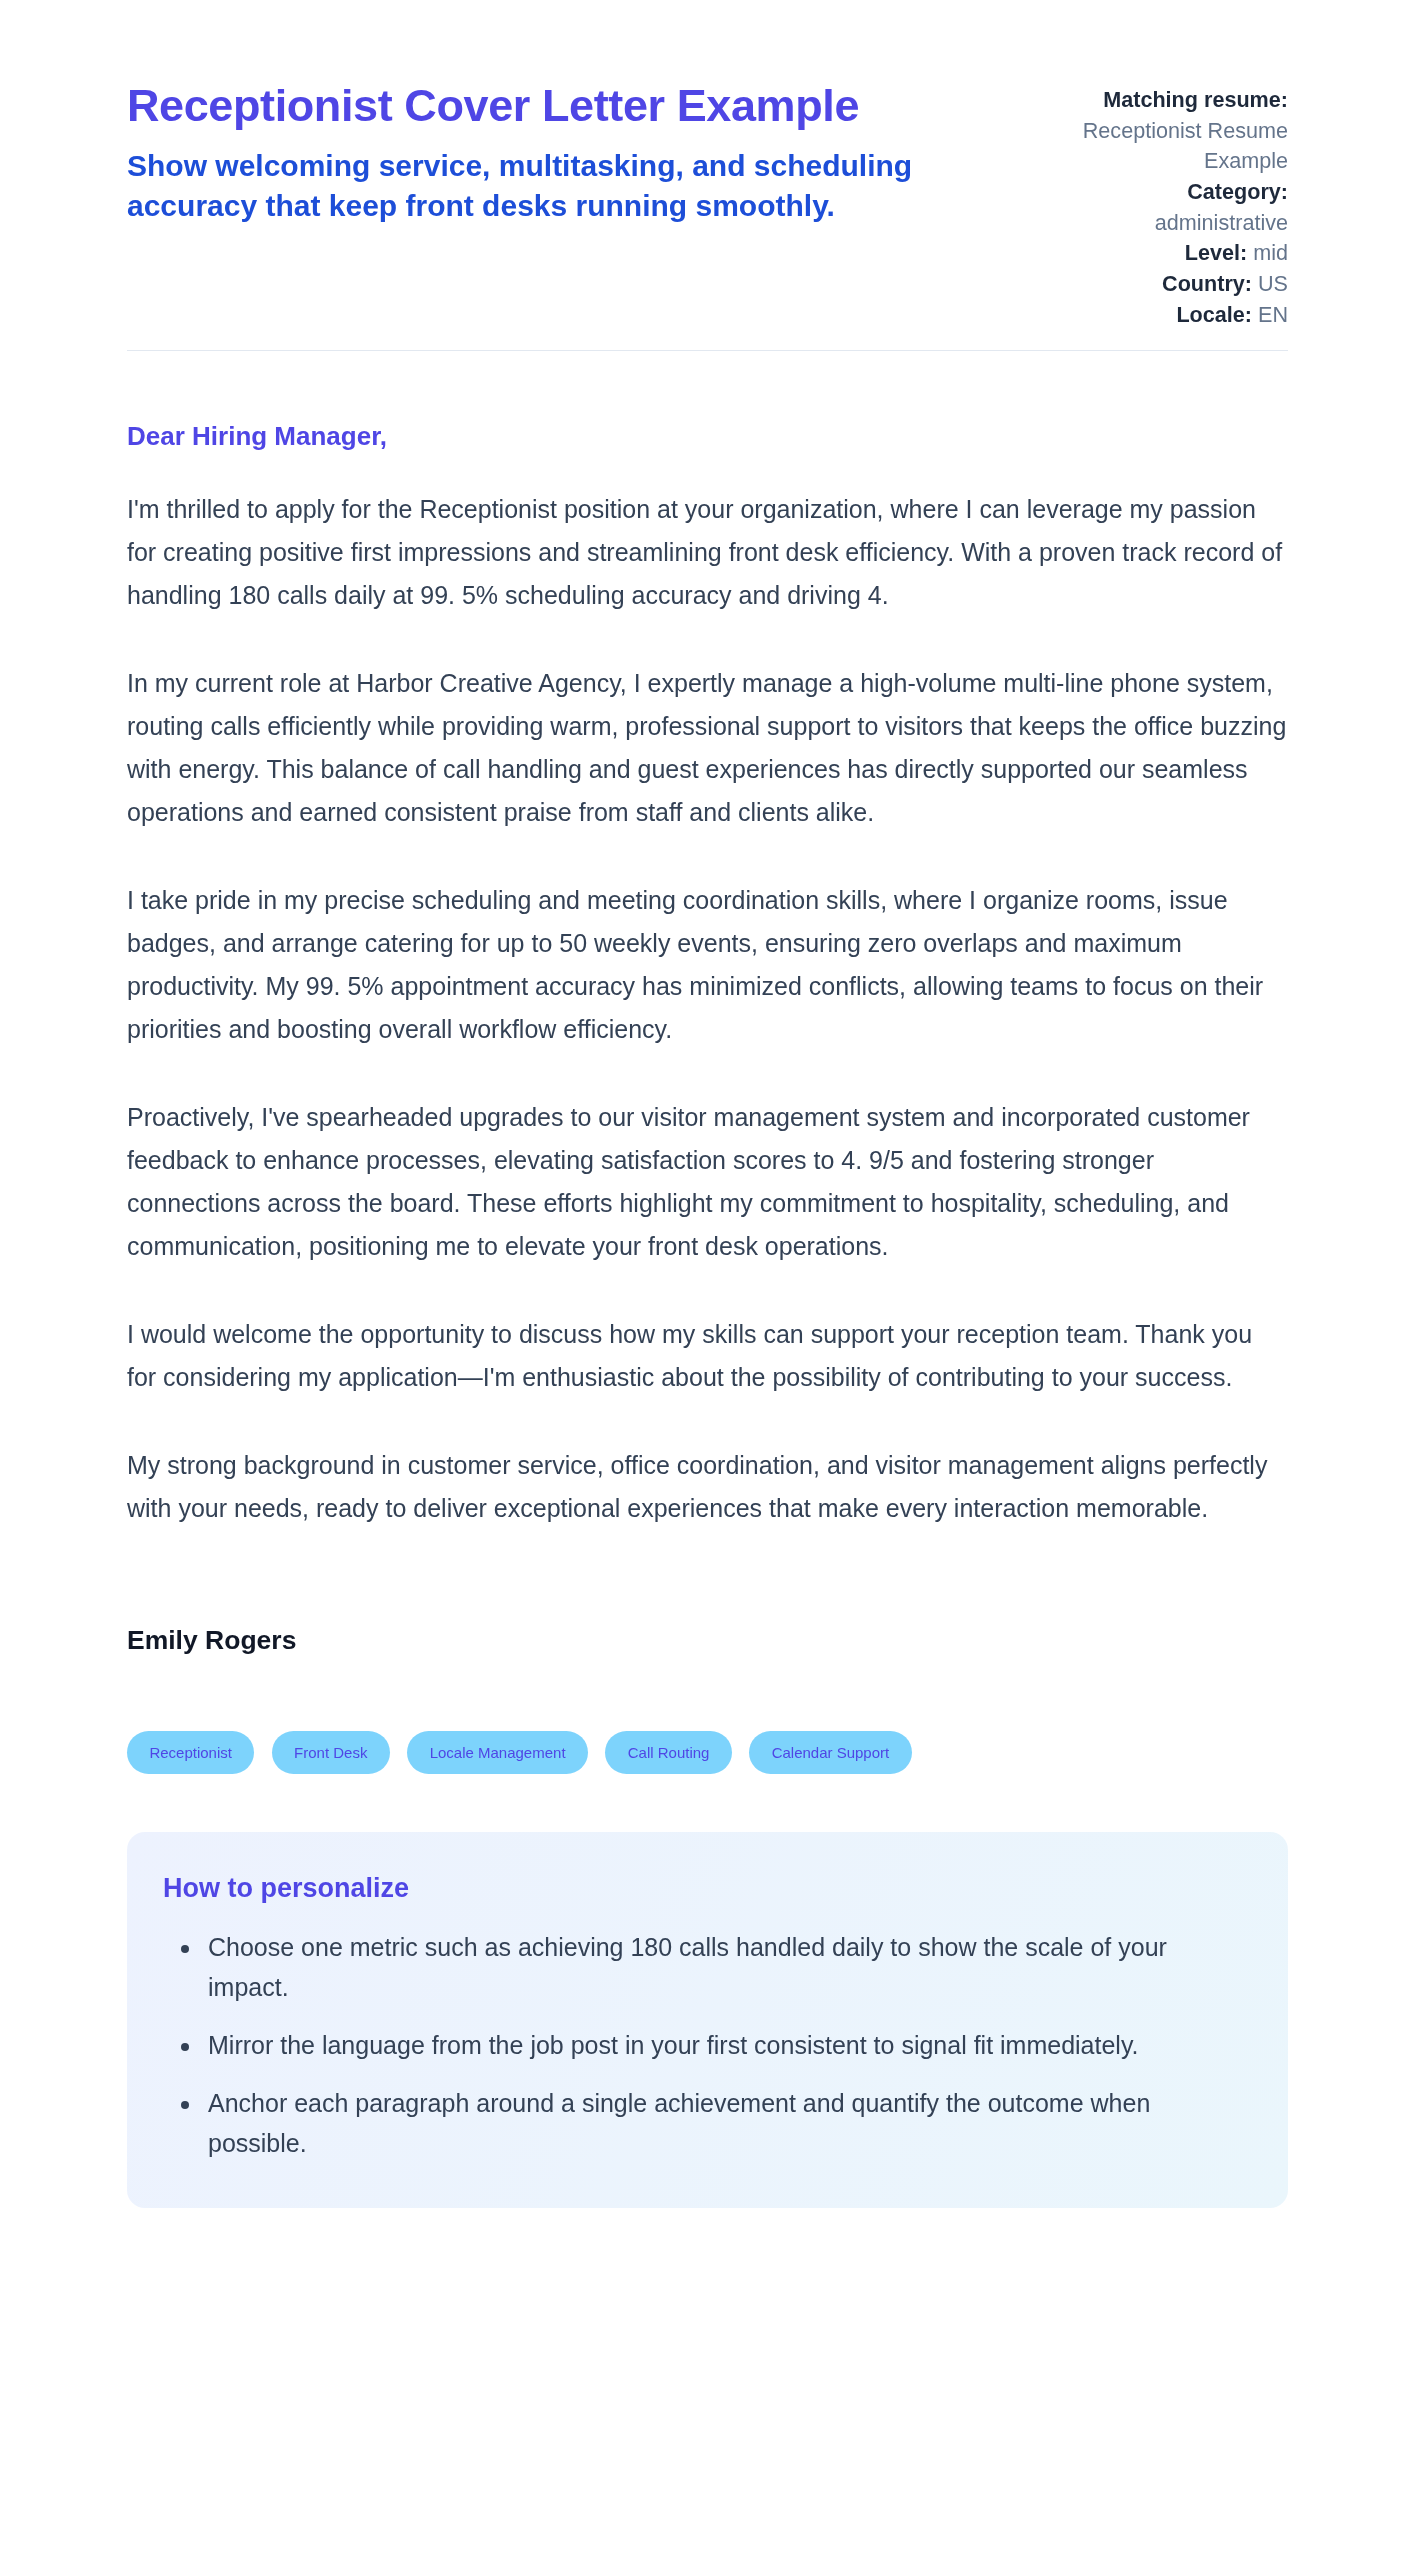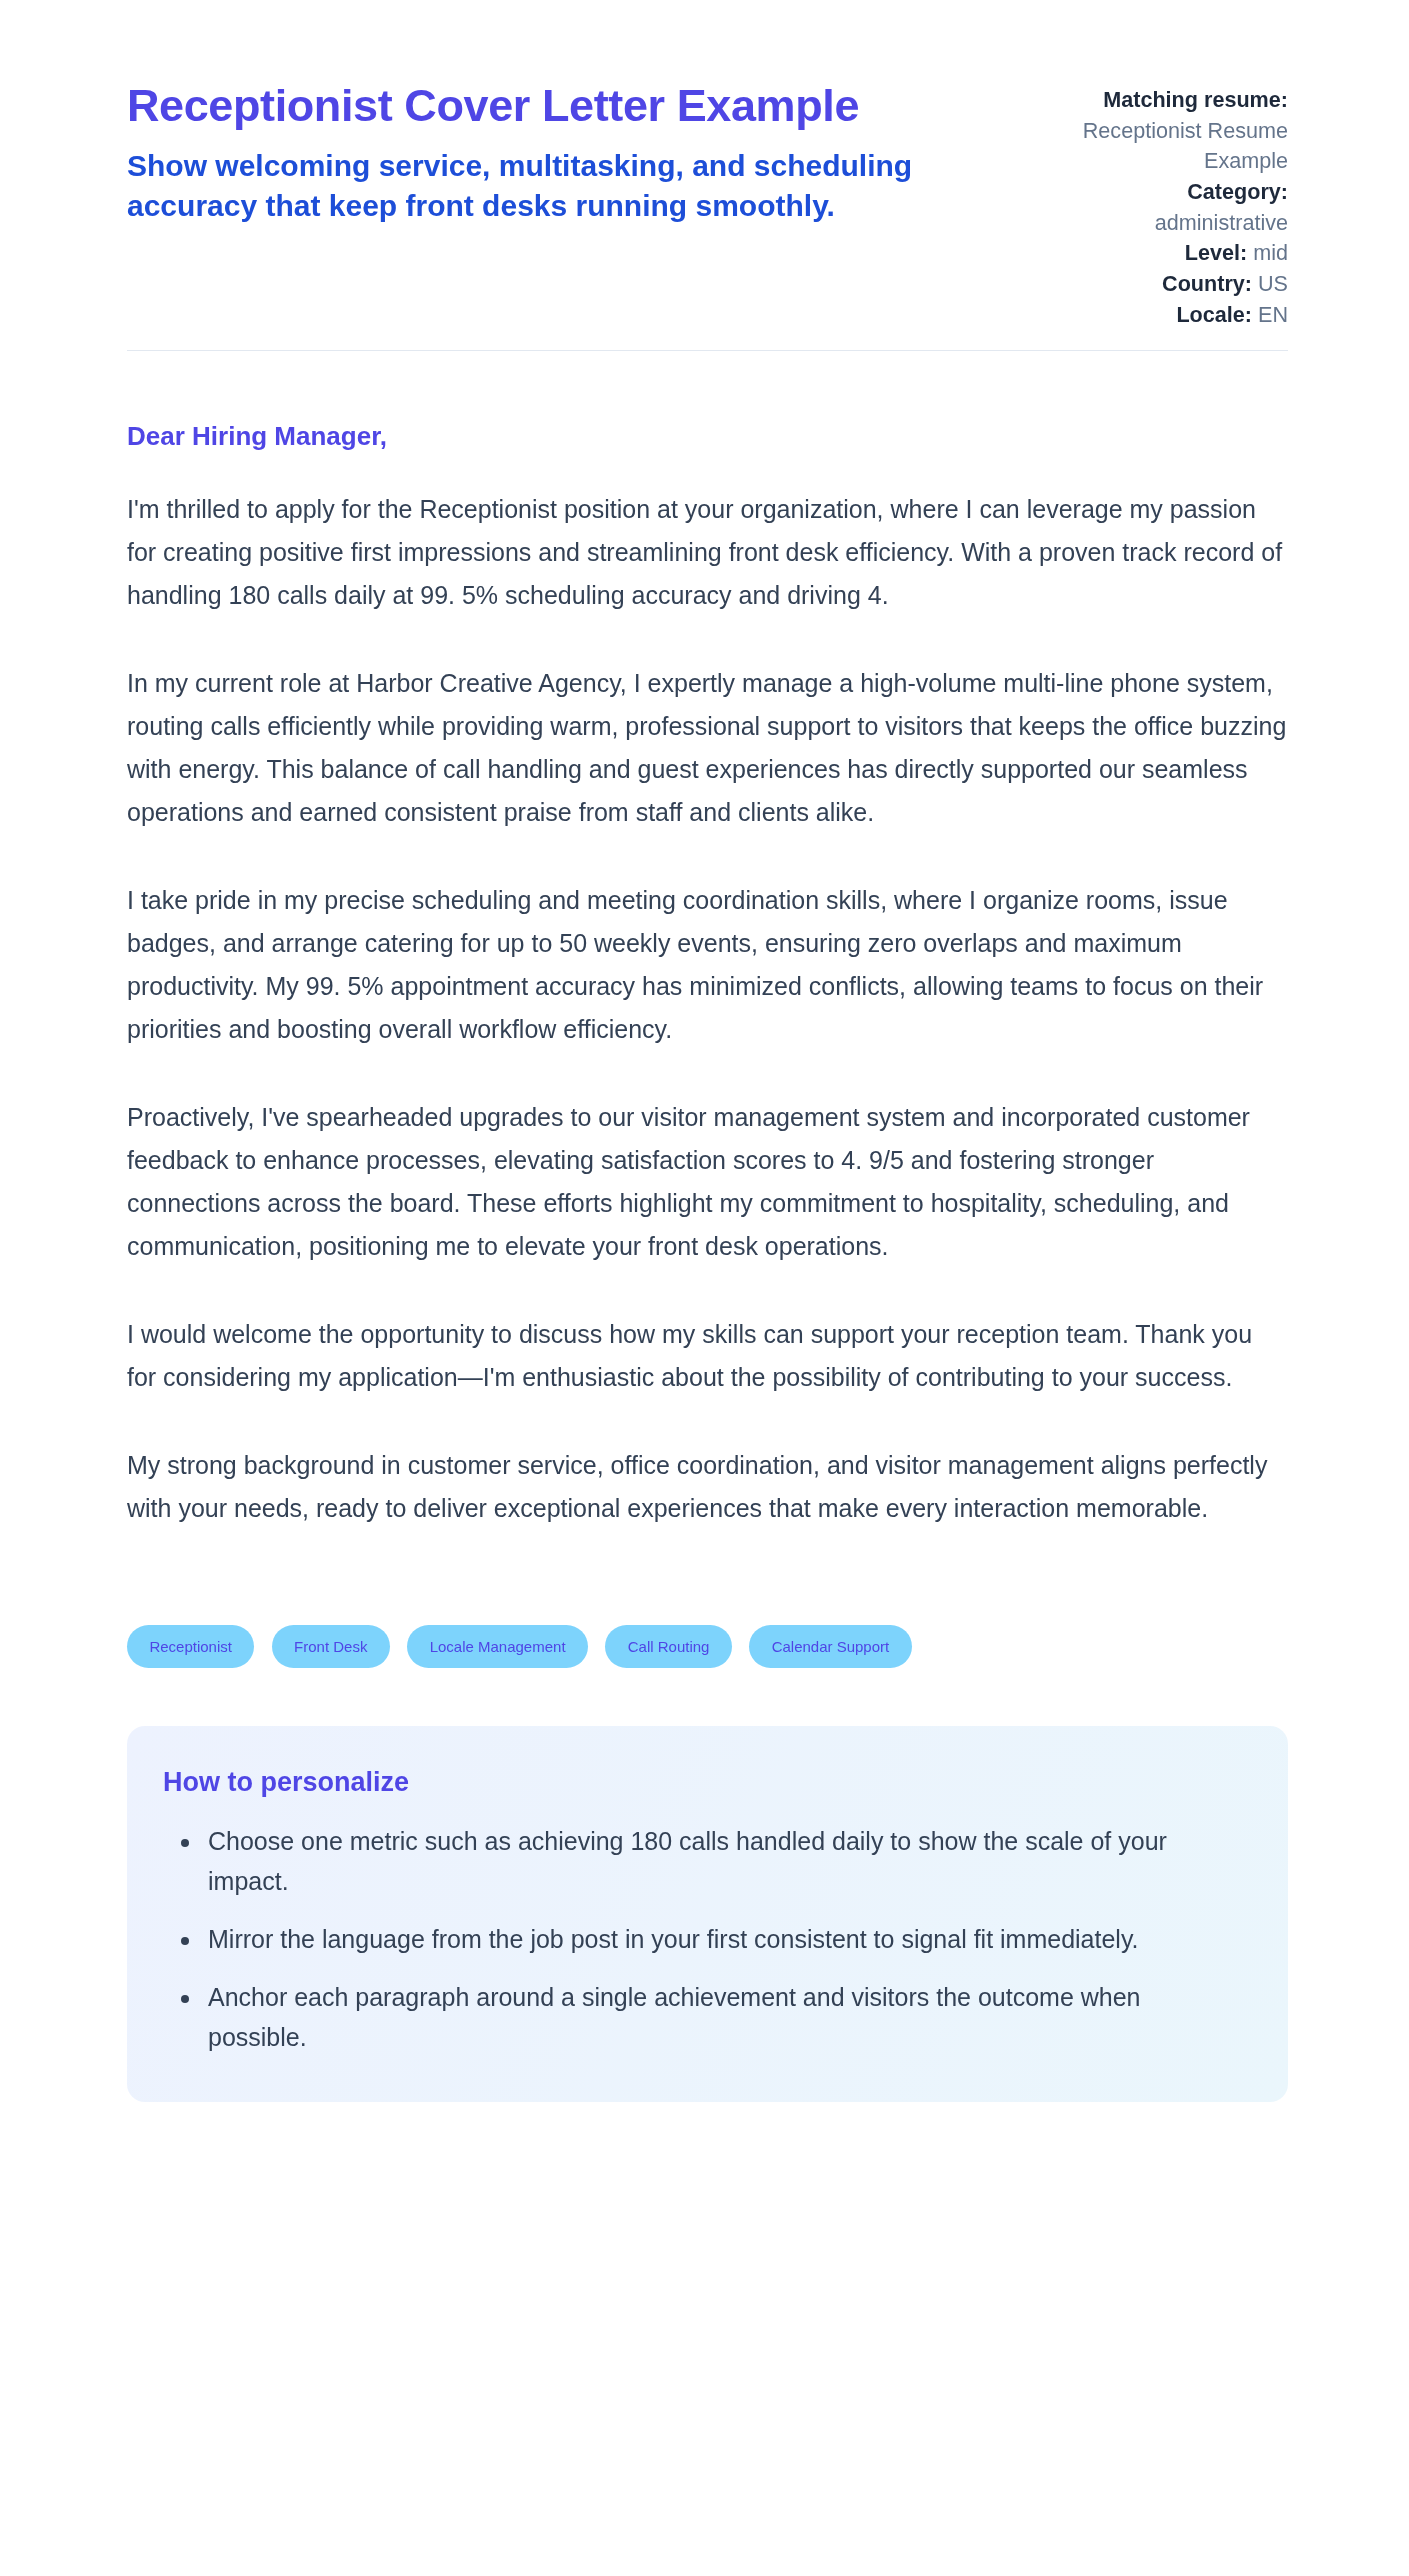--- a/index.html
+++ b/index.html
@@ -157,34 +157,35 @@
     <p class="salutation">Dear Hiring Manager,</p>
 
     <p class="para">I'm thrilled to apply for the Receptionist position at your organization, where I can leverage my passion for creating positive first impressions and streamlining front desk efficiency. With a proven track record of handling 180 calls daily at 99. 5% scheduling accuracy and driving 4.</p>
     <p class="para">In my current role at Harbor Creative Agency, I expertly manage a high-volume multi-line phone system, routing calls efficiently while providing warm, professional support to visitors that keeps the office buzzing with energy. This balance of call handling and guest experiences has directly supported our seamless operations and earned consistent praise from staff and clients alike.</p>
     <p class="para">I take pride in my precise scheduling and meeting coordination skills, where I organize rooms, issue badges, and arrange catering for up to 50 weekly events, ensuring zero overlaps and maximum productivity. My 99. 5% appointment accuracy has minimized conflicts, allowing teams to focus on their priorities and boosting overall workflow efficiency.</p>
     <p class="para">Proactively, I've spearheaded upgrades to our visitor management system and incorporated customer feedback to enhance processes, elevating satisfaction scores to 4. 9/5 and fostering stronger connections across the board. These efforts highlight my commitment to hospitality, scheduling, and communication, positioning me to elevate your front desk operations.</p>
     <p class="para">I would welcome the opportunity to discuss how my skills can support your reception team. Thank you for considering my application—I'm enthusiastic about the possibility of contributing to your success.</p>
     <p class="para">My strong background in customer service, office coordination, and visitor management aligns perfectly with your needs, ready to deliver exceptional experiences that make every interaction memorable.</p>
 
     <div class="signature">
+      <p class="sig-name">Emily Rogers</p>
     </div>
 
     <div class="tags">
       <span class="tag">Receptionist</span>
       <span class="tag">Front Desk</span>
       <span class="tag">Locale Management</span>
       <span class="tag">Call Routing</span>
       <span class="tag">Calendar Support</span>
     </div>
 
     <section class="tips">
       <h2 class="tips-title">How to personalize</h2>
       <ul class="tips-list">
         <li>Choose one metric such as achieving 180 calls handled daily to show the scale of your impact.</li>
         <li>Mirror the language from the job post in your first consistent to signal fit immediately.</li>
-        <li>Anchor each paragraph around a single achievement and visitors the outcome when possible.</li>
+        <li>Anchor each paragraph around a single achievement and quantify the outcome when possible.</li>
       </ul>
     </section>
   </main>
 
 </div>
 
 
 </body></html>

